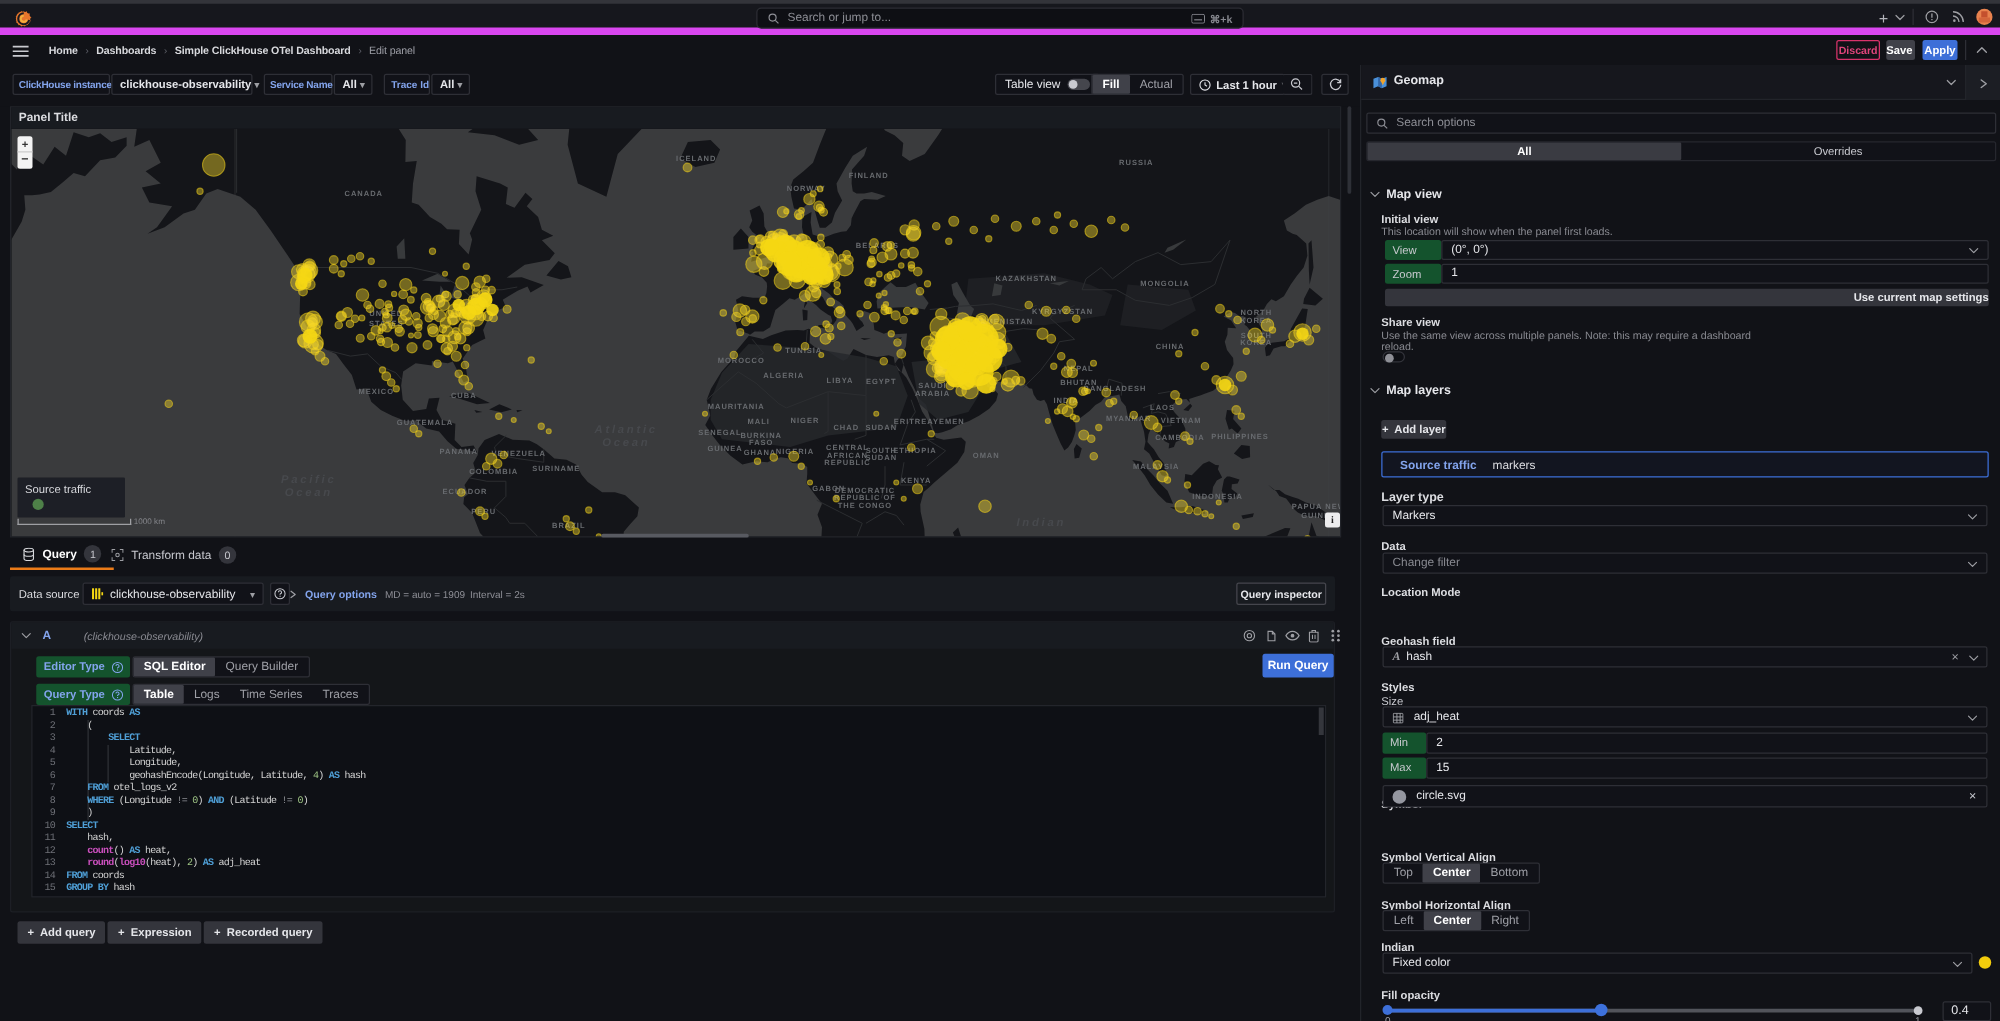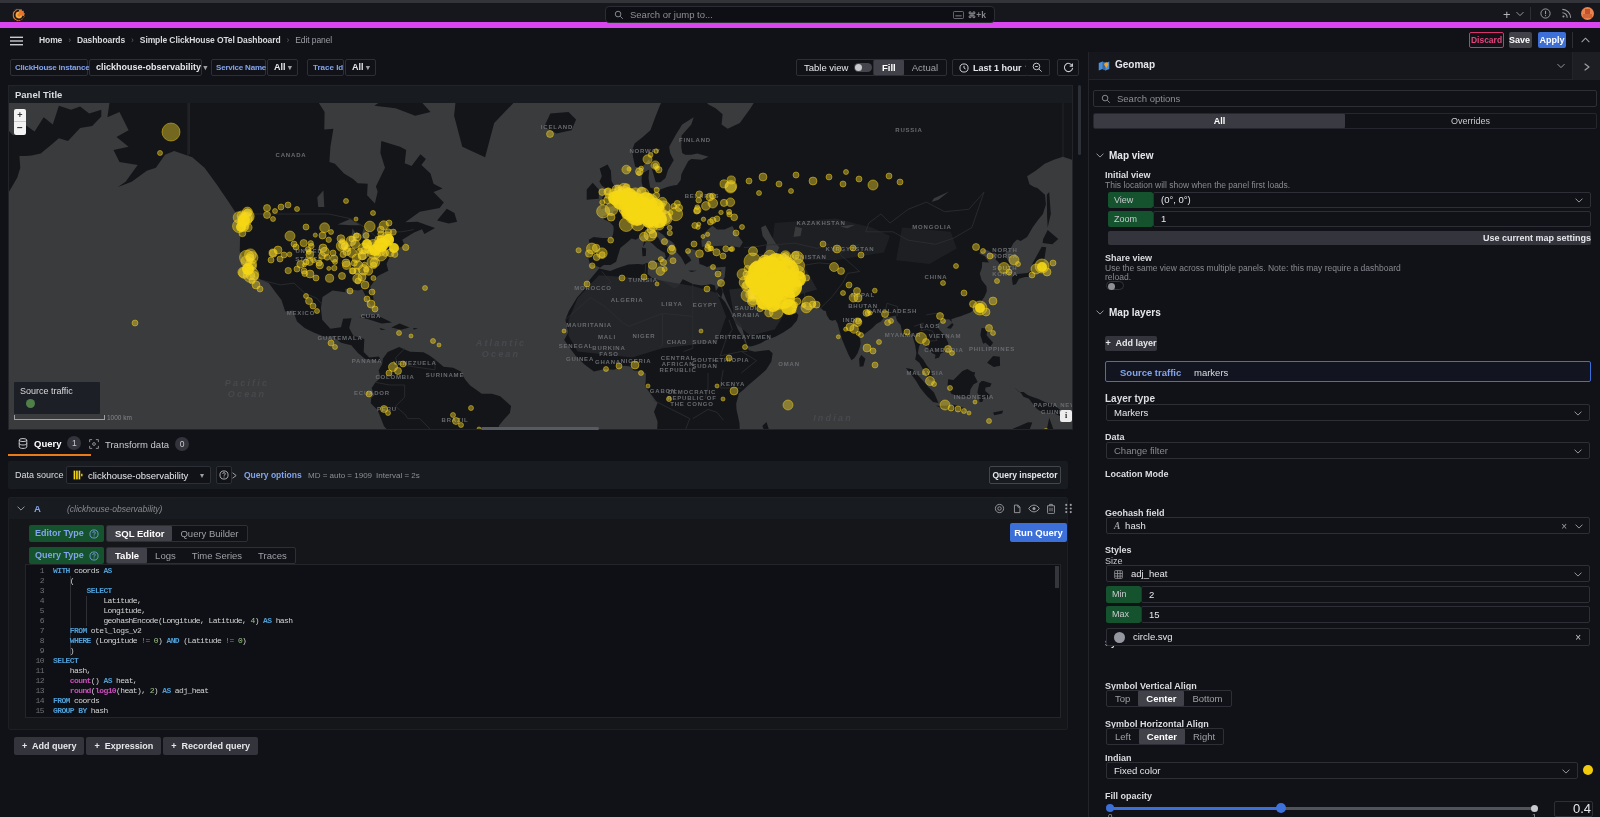--- a/index.html
+++ b/index.html
@@ -1225,14 +1225,14 @@
   </div>
   <span class="abs" style="left:494px;top:713px;width:10px;height:10px;border-radius:50%;background:#f2cc0c"></span>
   <span class="abs" style="left:16px;top:739px;font-size:9px;font-weight:700;color:#dcdde1">Fill opacity</span>
   <div class="abs" style="left:21px;top:755px;width:425px;height:3px;background:#52545b;border-radius:2px"></div>
   <div class="abs" style="left:21px;top:755px;width:171px;height:3px;background:#3d6fd8;border-radius:2px"></div>
   <span class="abs" style="left:17px;top:752px;width:8px;height:8px;border-radius:50%;background:#3d6fd8"></span>
   <span class="abs" style="left:187px;top:751px;width:10px;height:10px;border-radius:50%;background:#3d71dc"></span>
   <span class="abs" style="left:442px;top:753px;width:7px;height:7px;border-radius:50%;background:#c9cad0"></span>
   <span class="abs" style="left:19px;top:760px;font-size:8px;color:#9d9ea3">0</span>
   <span class="abs" style="left:443px;top:760px;font-size:8px;color:#9d9ea3">1</span>
-  <div class="abs box" style="left:465px;top:749px;width:39px;height:16px;font-size:13px;color:#e6e7eb;text-align:left;line-height:14px;padding-left:18px">0.4</div>
+  <div class="abs box" style="left:465px;top:749px;width:39px;height:16px;font-size:10px;color:#e6e7eb;text-align:left;line-height:14px;padding-left:6px">0.4</div>
 </div>
 
 </body></html>

